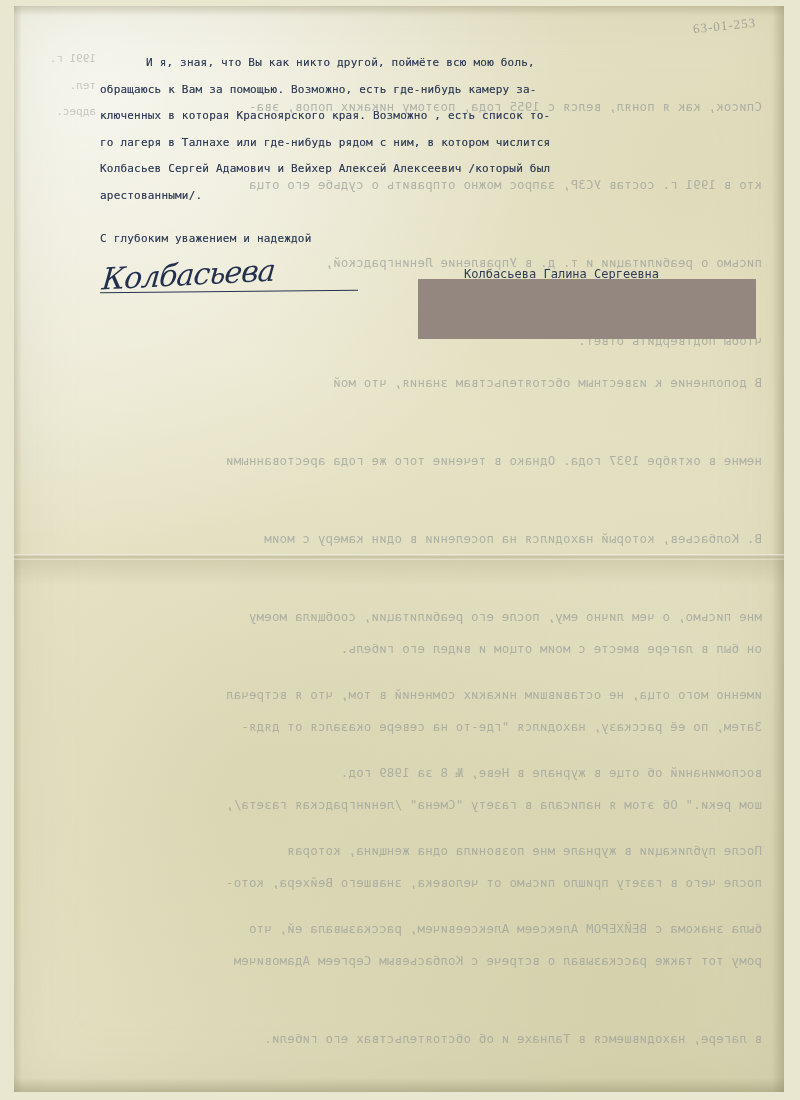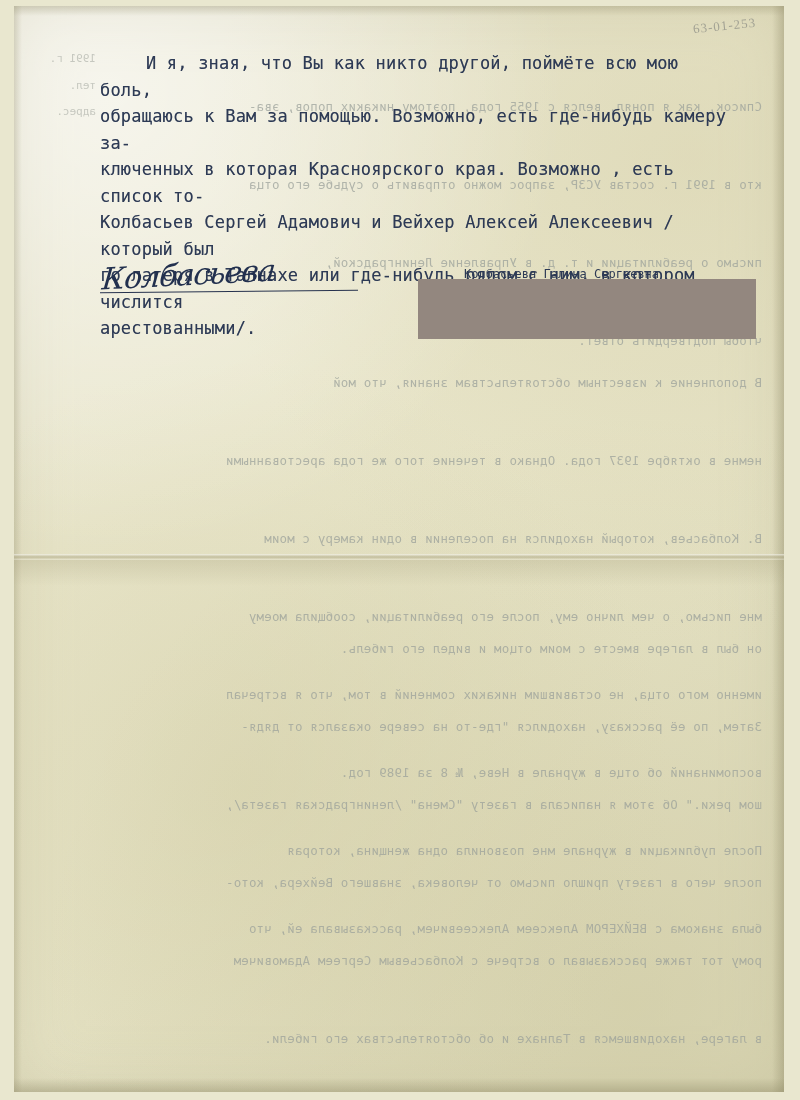--- a/index.html
+++ b/index.html
@@ -94,21 +94,21 @@
     white-space: nowrap;
   }
 
   
   .typed {
     position: absolute;
     left: 86px;
     top: 44px;
     width: 632px;
     font-family: "DejaVu Sans Mono", monospace;
-    font-size: 17px;
+    font-size: 11px;
     line-height: 26.5px;
     color: #2d3a55;
     letter-spacing: 0.2px;
     text-shadow: 0 0 0.6px rgba(45,58,85,0.45);
   }
   .typed p {
     margin: 0 0 0 0;
     white-space: pre-wrap;
   }
   .typed .indent {
@@ -259,24 +259,25 @@
 
     <div class="fold"></div>
     <div class="fold-shadow"></div>
 
     <div class="corner-note">63-01-253</div>
 
     <div class="typed">
       <p class="indent">И я, зная, что Вы как никто другой, поймёте всю мою боль,</p>
       <p>обращаюсь к Вам за помощью. Возможно, есть где-нибудь камеру за-</p>
       <p>ключенных в которая Красноярского края. Возможно , есть список то-</p>
+      <p>го лагеря в Талнахе или где-нибудь рядом с ним, в котором числится</p>
       <p>Колбасьев Сергей Адамович и Вейхер Алексей Алексеевич /который был</p>
-      <p>го лагеря в Талнахе или где-нибудь рядом с ним, в котором числится</p>
       <p>арестованными/.</p>
       <div class="gap-para"></div>
+      <p>С глубоким уважением и надеждой</p>
     </div>
 
     <div class="sign-row">
       <div class="signature">Колбасьева</div>
       <div class="sign-underline"></div>
       <div class="sign-name">Колбасьева Галина Сергеевна</div>
     </div>
 
     <div class="redaction"></div>
   </div>

